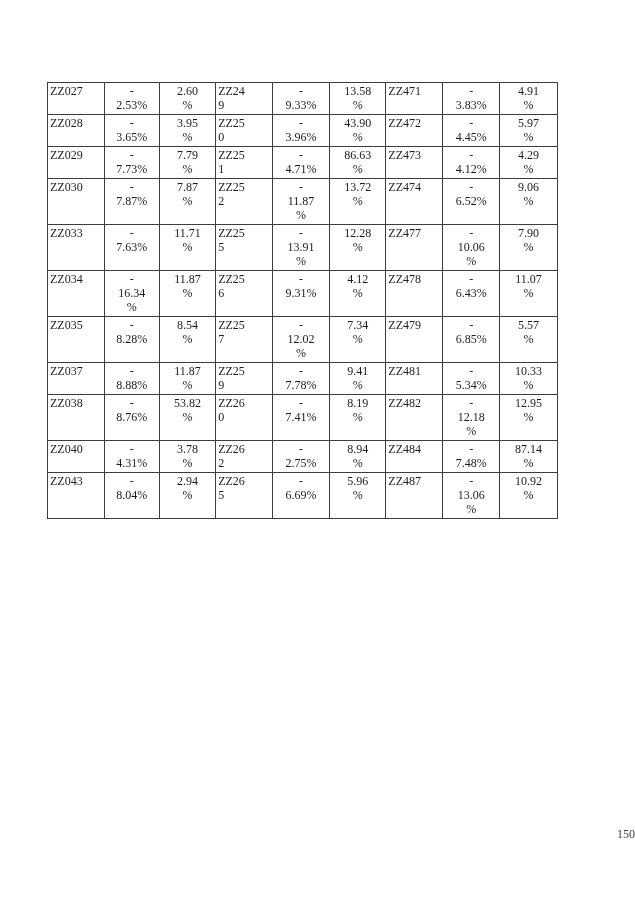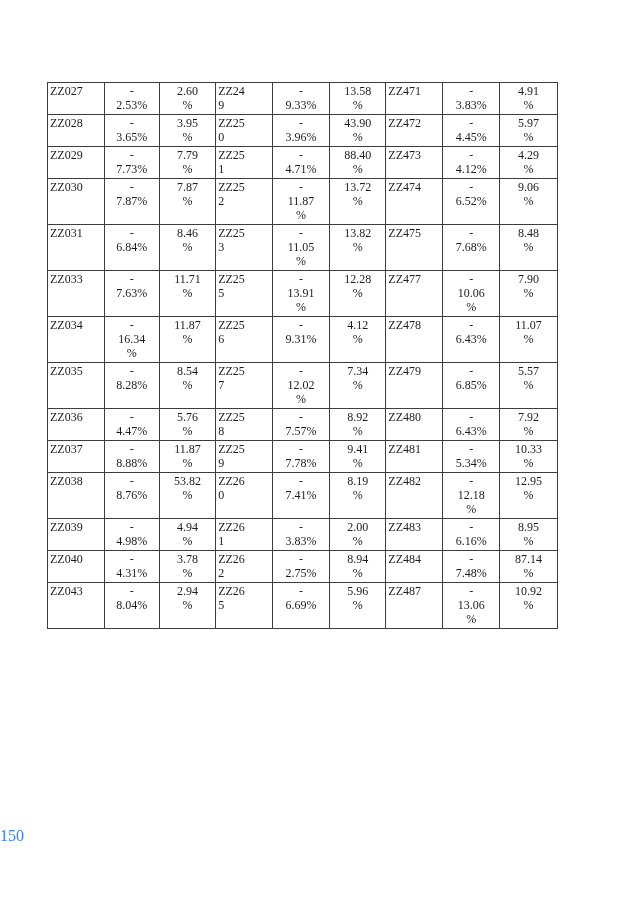--- a/index.html
+++ b/index.html
@@ -40,23 +40,23 @@
     padding-left: 4px;
   }
   td.num {
     text-align: center;
   }
   .page-number {
     position: absolute;
     top: 827px;
     left: 0;
     width: 100%;
-    text-align: left;
-    font-size: 16px;
-    color: #3b82f6;
+    text-align: right;
+    font-size: 12px;
+    color: #404040;
   }
 </style>
 </head>
 <body>
 
 <div class="page">
 
   <table class="data-table">
     <colgroup>
       <col style="width:11.15%">
@@ -109,21 +109,21 @@
         <tr>
           <td class="code">ZZ029</td>
           <td class="num">-
 7.73%</td>
           <td class="num">7.79
 %</td>
           <td class="code">ZZ25
 1</td>
           <td class="num">-
 4.71%</td>
-          <td class="num">88.40
+          <td class="num">86.63
 %</td>
           <td class="code">ZZ473</td>
           <td class="num">-
 4.12%</td>
           <td class="num">4.29
 %</td>
         </tr>
         <tr>
           <td class="code">ZZ030</td>
           <td class="num">-
@@ -137,39 +137,20 @@
 %</td>
           <td class="num">13.72
 %</td>
           <td class="code">ZZ474</td>
           <td class="num">-
 6.52%</td>
           <td class="num">9.06
 %</td>
         </tr>
         <tr>
-          <td class="code">ZZ031</td>
-          <td class="num">-
-6.84%</td>
-          <td class="num">8.46
-%</td>
-          <td class="code">ZZ25
-3</td>
-          <td class="num">-
-11.05
-%</td>
-          <td class="num">13.82
-%</td>
-          <td class="code">ZZ475</td>
-          <td class="num">-
-7.68%</td>
-          <td class="num">8.48
-%</td>
-        </tr>
-        <tr>
           <td class="code">ZZ033</td>
           <td class="num">-
 7.63%</td>
           <td class="num">11.71
 %</td>
           <td class="code">ZZ25
 5</td>
           <td class="num">-
 13.91
 %</td>
@@ -214,38 +195,20 @@
 %</td>
           <td class="num">7.34
 %</td>
           <td class="code">ZZ479</td>
           <td class="num">-
 6.85%</td>
           <td class="num">5.57
 %</td>
         </tr>
         <tr>
-          <td class="code">ZZ036</td>
-          <td class="num">-
-4.47%</td>
-          <td class="num">5.76
-%</td>
-          <td class="code">ZZ25
-8</td>
-          <td class="num">-
-7.57%</td>
-          <td class="num">8.92
-%</td>
-          <td class="code">ZZ480</td>
-          <td class="num">-
-6.43%</td>
-          <td class="num">7.92
-%</td>
-        </tr>
-        <tr>
           <td class="code">ZZ037</td>
           <td class="num">-
 8.88%</td>
           <td class="num">11.87
 %</td>
           <td class="code">ZZ25
 9</td>
           <td class="num">-
 7.78%</td>
           <td class="num">9.41
@@ -269,38 +232,20 @@
           <td class="num">8.19
 %</td>
           <td class="code">ZZ482</td>
           <td class="num">-
 12.18
 %</td>
           <td class="num">12.95
 %</td>
         </tr>
         <tr>
-          <td class="code">ZZ039</td>
-          <td class="num">-
-4.98%</td>
-          <td class="num">4.94
-%</td>
-          <td class="code">ZZ26
-1</td>
-          <td class="num">-
-3.83%</td>
-          <td class="num">2.00
-%</td>
-          <td class="code">ZZ483</td>
-          <td class="num">-
-6.16%</td>
-          <td class="num">8.95
-%</td>
-        </tr>
-        <tr>
           <td class="code">ZZ040</td>
           <td class="num">-
 4.31%</td>
           <td class="num">3.78
 %</td>
           <td class="code">ZZ26
 2</td>
           <td class="num">-
 2.75%</td>
           <td class="num">8.94

